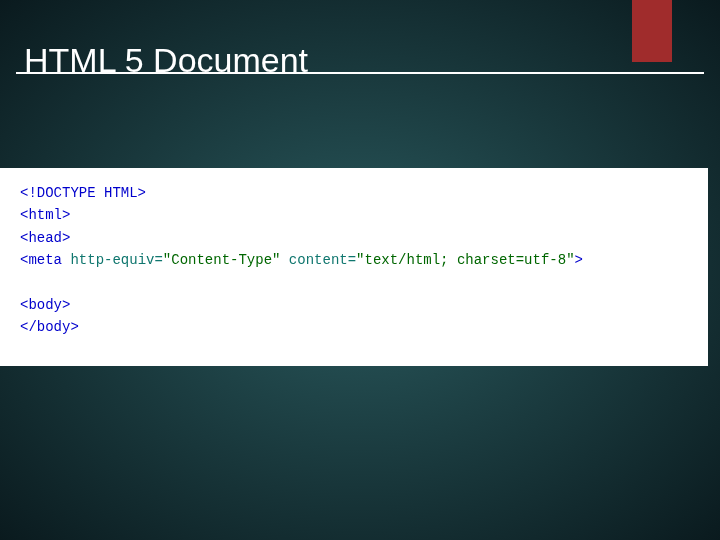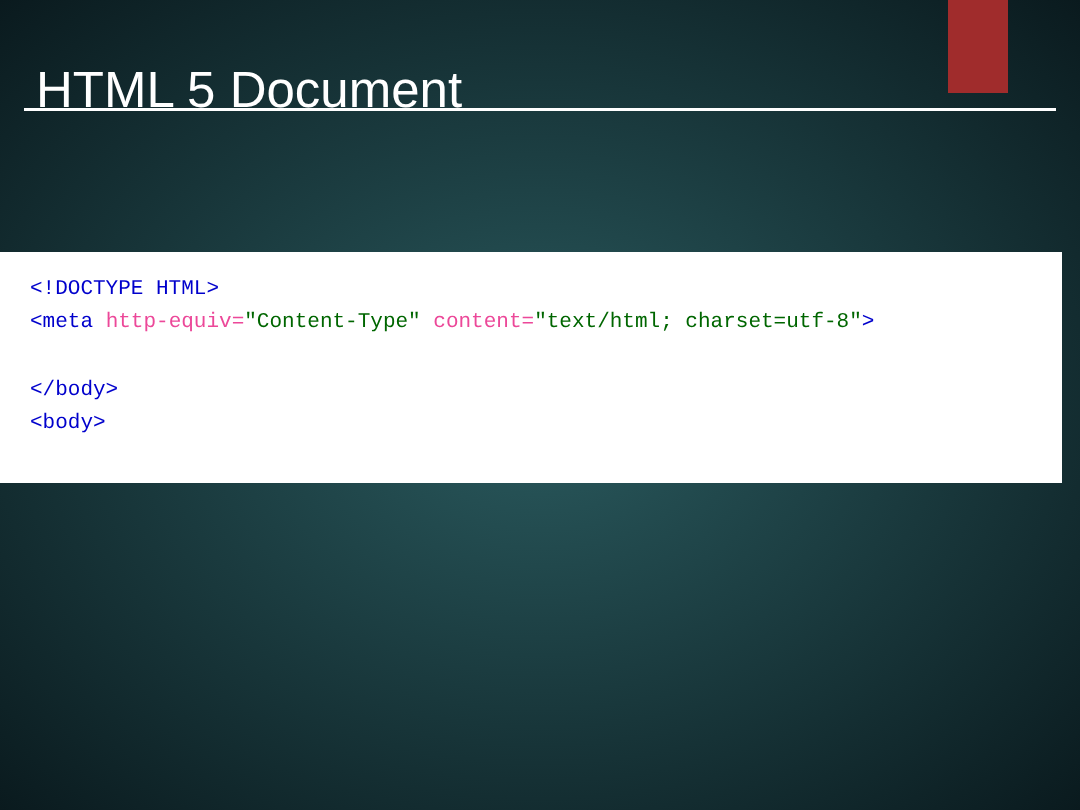--- a/index.html
+++ b/index.html
@@ -55,34 +55,36 @@
       white-space: pre;
       color: #000000;
     }
     .spacer-line {
       height: 22px;
     }
     .tag {
       color: #0000cc;
     }
     .attr-name {
-      color: #ec4899;
+      color: #0f766e;
     }
     .attr-val {
       color: #006600;
     }
   </style>
 </head>
 <body>
 
 <div class="title-bar">
   <h1 class="slide-title">HTML 5 Document</h1>
 </div>
 
 <div class="accent-block"></div>
 
 <div class="code-panel" id="code-panel">
     <div class="code-line"><span class="tag">&lt;!DOCTYPE HTML&gt;</span></div>
+    <div class="code-line"><span class="tag">&lt;html&gt;</span></div>
+    <div class="code-line"><span class="tag">&lt;head&gt;</span></div>
     <div class="code-line"><span class="tag">&lt;meta </span><span class="attr-name">http-equiv=</span><span class="attr-val">"Content-Type"</span><span class="attr-name"> content=</span><span class="attr-val">"text/html; charset=utf-8"</span><span class="tag">&gt;</span></div>
     <div class="spacer-line"></div>
+    <div class="code-line"><span class="tag">&lt;body&gt;</span></div>
     <div class="code-line"><span class="tag">&lt;/body&gt;</span></div>
-    <div class="code-line"><span class="tag">&lt;body&gt;</span></div>
   </div>
 
 </body></html>

